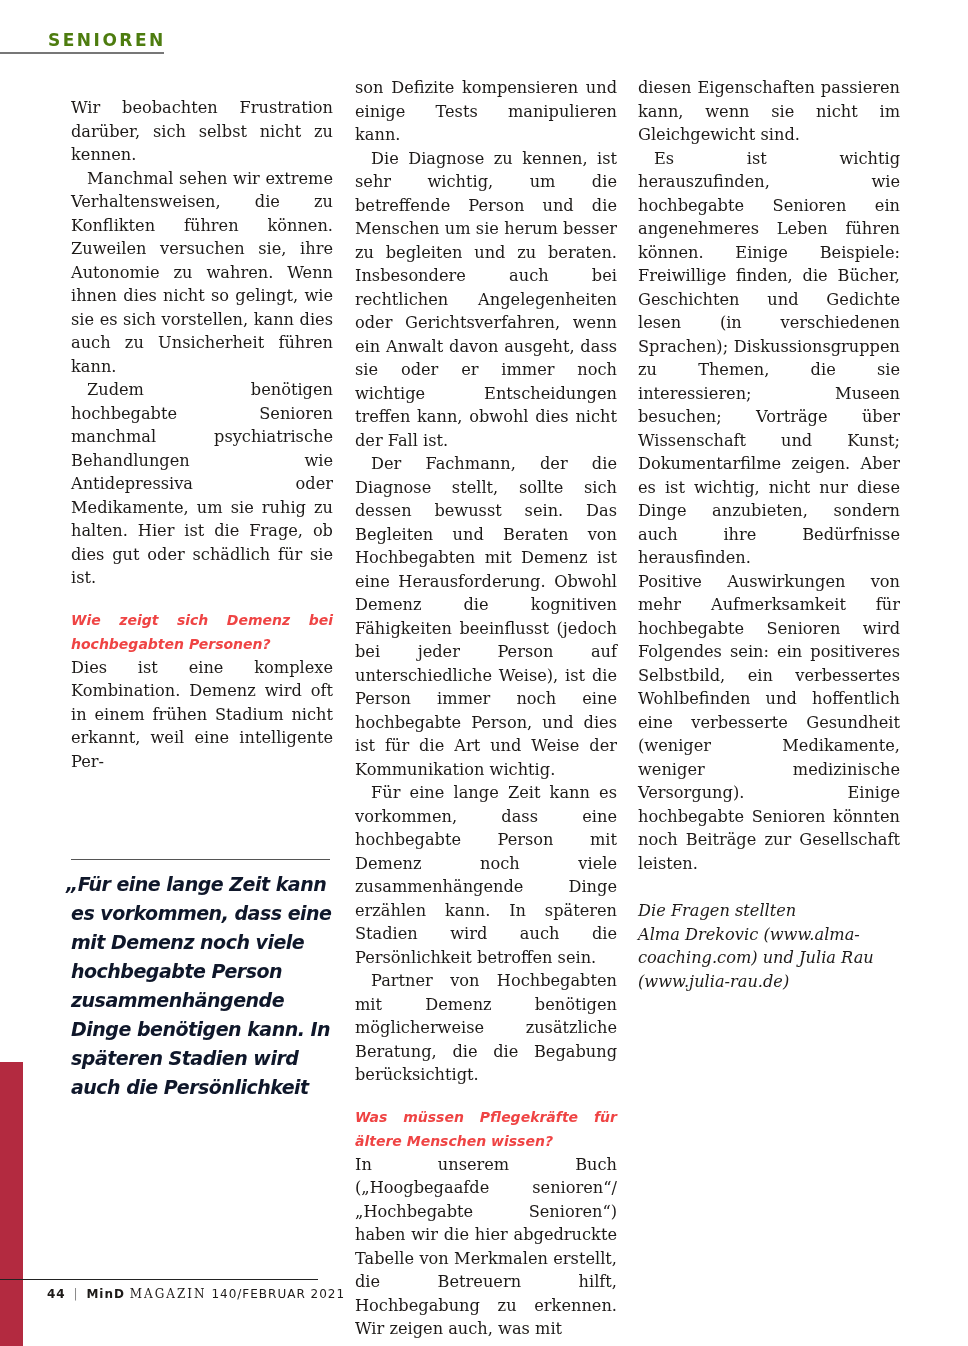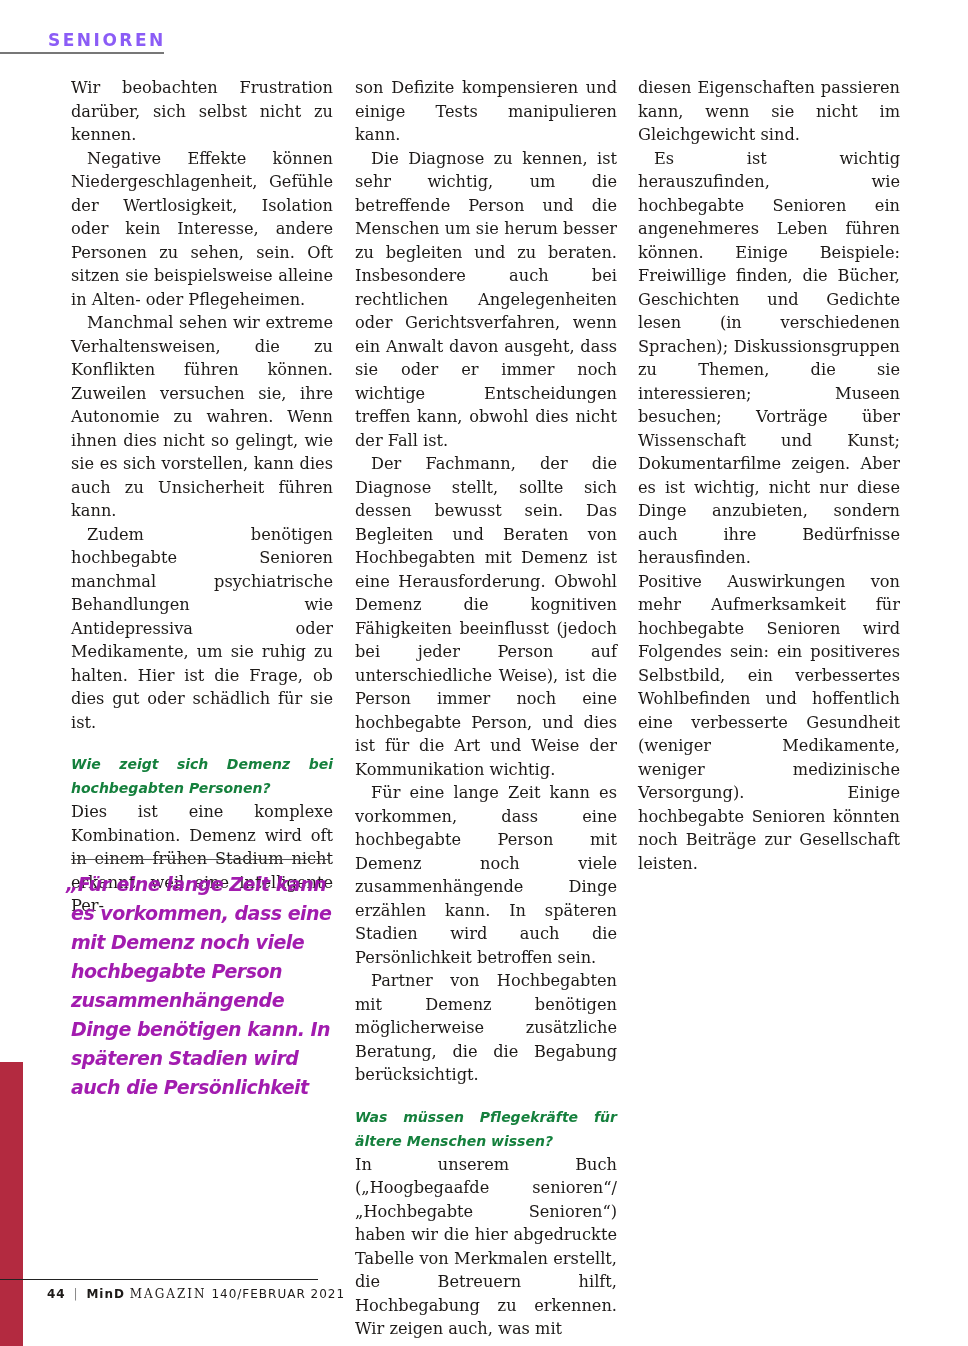--- a/index.html
+++ b/index.html
@@ -1,33 +1,33 @@
 <!DOCTYPE html>
 <html><head>
 <meta charset="utf-8">
 <style>
   html, body { margin: 0; padding: 0; background: #ffffff; }
   body { width: 968px; height: 1346px; position: relative; overflow: hidden;
          font-family: "DejaVu Serif", serif; color: #1d1a18; }
   .section-label { position: absolute; left: 48px; top: 30px; font-family: "DejaVu Sans", sans-serif;
-                   font-weight: bold; font-size: 17px; letter-spacing: 2.5px; color: #8b5cf6; }
+                   font-weight: bold; font-size: 17px; letter-spacing: 2.5px; color: #4d7c0f; }
   .section-rule { position: absolute; left: 0; top: 52px; width: 164px; height: 2px; background: #777; }
   .col { position: absolute; top: 76px; width: 262px; font-size: 16.2px; line-height: 23.5px;
          text-align: justify; hyphens: manual; }
-  .col1 { left: 71px; }
+  .col1 { left: 71px; margin-top: 20px; }
   .col2 { left: 355px; }
   .col3 { left: 638px; }
   .col p { margin: 0; text-indent: 16px; }
   .col p.noindent { text-indent: 0; }
   .col h3 { margin: 0; font-family: "DejaVu Sans", sans-serif; font-style: italic; font-weight: bold;
-            font-size: 14px; line-height: 24px; color: #15803d; }
+            font-size: 14px; line-height: 24px; color: #ef4444; }
   .col h3.gap { margin-top: 18px; }
   .pullquote-rule { position: absolute; left: 71px; top: 859px; width: 259px; height: 1px; background: #555; }
   .pullquote { position: absolute; left: 66px; top: 870px; width: 270px; font-family: "DejaVu Sans", sans-serif;
-               font-style: italic; font-weight: bold; font-size: 19px; line-height: 29px; color: #a21caf;
+               font-style: italic; font-weight: bold; font-size: 19px; line-height: 29px; color: #0f172a;
                letter-spacing: -0.5px; }
   .pullquote span { display: block; }
   .pullquote span.cont { padding-left: 5px; }
   .red-bar { position: absolute; left: 0; top: 1062px; width: 23px; height: 284px; background: #b32a40; }
   .footer-rule { position: absolute; left: 0; top: 1279px; width: 318px; height: 1px; background: #222; }
   .footer { position: absolute; left: 47px; top: 1287px; font-family: "DejaVu Sans", sans-serif;
             font-size: 12px; letter-spacing: 1px; color: #1d1a18; white-space: nowrap; }
   .footer .page { font-weight: bold; }
   .footer .sep { color: #888; margin: 0 3px; }
   .footer .brand { font-weight: bold; }
@@ -36,21 +36,20 @@
   .credits p { text-indent: 0; text-align: left; }
 </style>
 </head>
 <body>
 
 <div class="section-label">SENIOREN</div>
 <div class="section-rule"></div>
 
 <div class="col col1">
   <p class="noindent">Wir beobachten Frustration darüber, sich selbst nicht zu kennen.</p>
-  <p>Negative Effekte können Niedergeschlagenheit, Gefühle der Wertlosigkeit, Isolation oder kein Interesse, andere Personen zu sehen, sein. Oft sitzen sie beispielsweise alleine in Alten- oder Pflegeheimen.</p>
   <p>Manchmal sehen wir extreme Verhaltensweisen, die zu Konflikten führen können. Zuweilen versuchen sie, ihre Autonomie zu wahren. Wenn ihnen dies nicht so gelingt, wie sie es sich vorstellen, kann dies auch zu Unsicherheit führen kann.</p>
   <p>Zudem benötigen hochbegabte Senioren manchmal psychiatrische Behandlungen wie Antidepressiva oder Medikamente, um sie ruhig zu halten. Hier ist die Frage, ob dies gut oder schädlich für sie ist.</p>
   <h3 class="gap">Wie zeigt sich Demenz bei hochbegabten Personen?</h3>
   <p class="noindent">Dies ist eine komplexe Kombination. Demenz wird oft in einem frühen Stadium nicht erkannt, weil eine intelligente Per-</p>
 </div>
 
 <div class="pullquote-rule"></div>
 <div class="pullquote">
   <span>„Für eine lange Zeit kann</span>
   <span class="cont">es vorkommen, dass eine</span>
@@ -69,20 +68,24 @@
   <p>Für eine lange Zeit kann es vorkommen, dass eine hochbegabte Person mit Demenz noch viele zusammenhängende Dinge erzählen kann. In späteren Stadien wird auch die Persönlichkeit betroffen sein.</p>
   <p>Partner von Hochbegabten mit Demenz benötigen möglicherweise zusätzliche Beratung, die die Begabung berücksichtigt.</p>
   <h3 class="gap">Was müssen Pflegekräfte für ältere Menschen wissen?</h3>
   <p class="noindent">In unserem Buch („Hoogbegaafde senioren“/ „Hochbegabte Senioren“) haben wir die hier abgedruckte Tabelle von Merkmalen erstellt, die Betreuern hilft, Hochbegabung zu erkennen. Wir zeigen auch, was mit</p>
 </div>
 
 <div class="col col3">
   <p class="noindent">diesen Eigenschaften passieren kann, wenn sie nicht im Gleichgewicht sind.</p>
   <p>Es ist wichtig herauszufinden, wie hochbegabte Senioren ein angenehmeres Leben führen können. Einige Beispiele: Freiwillige finden, die Bücher, Geschichten und Gedichte lesen (in verschiedenen Sprachen); Diskussionsgruppen zu Themen, die sie interessieren; Museen besuchen; Vorträge über Wissenschaft und Kunst; Dokumentarfilme zeigen. Aber es ist wichtig, nicht nur diese Dinge anzubieten, sondern auch ihre Bedürfnisse herausfinden.</p>
   <p class="noindent">Positive Auswirkungen von mehr Aufmerksamkeit für hochbegabte Senioren wird Folgendes sein: ein positiveres Selbstbild, ein verbessertes Wohlbefinden und hoffentlich eine verbesserte Gesundheit (weniger Medikamente, weniger medizinische Versorgung). Einige hochbegabte Senioren könnten noch Beiträge zur Gesellschaft leisten.</p>
+  <div class="credits">
+    <p>Die Fragen stellten</p>
+    <p>Alma Drekovic (www.alma-coaching.com) und Julia Rau (www.julia-rau.de)</p>
+  </div>
 </div>
 
 <div class="red-bar"></div>
 <div class="footer-rule"></div>
 <div class="footer">
   <span class="page">44</span>
   <span class="sep">|</span>
   <span class="brand">MinD</span>
   <span class="mag">MAGAZIN</span>
   <span>140/FEBRUAR 2021</span>

